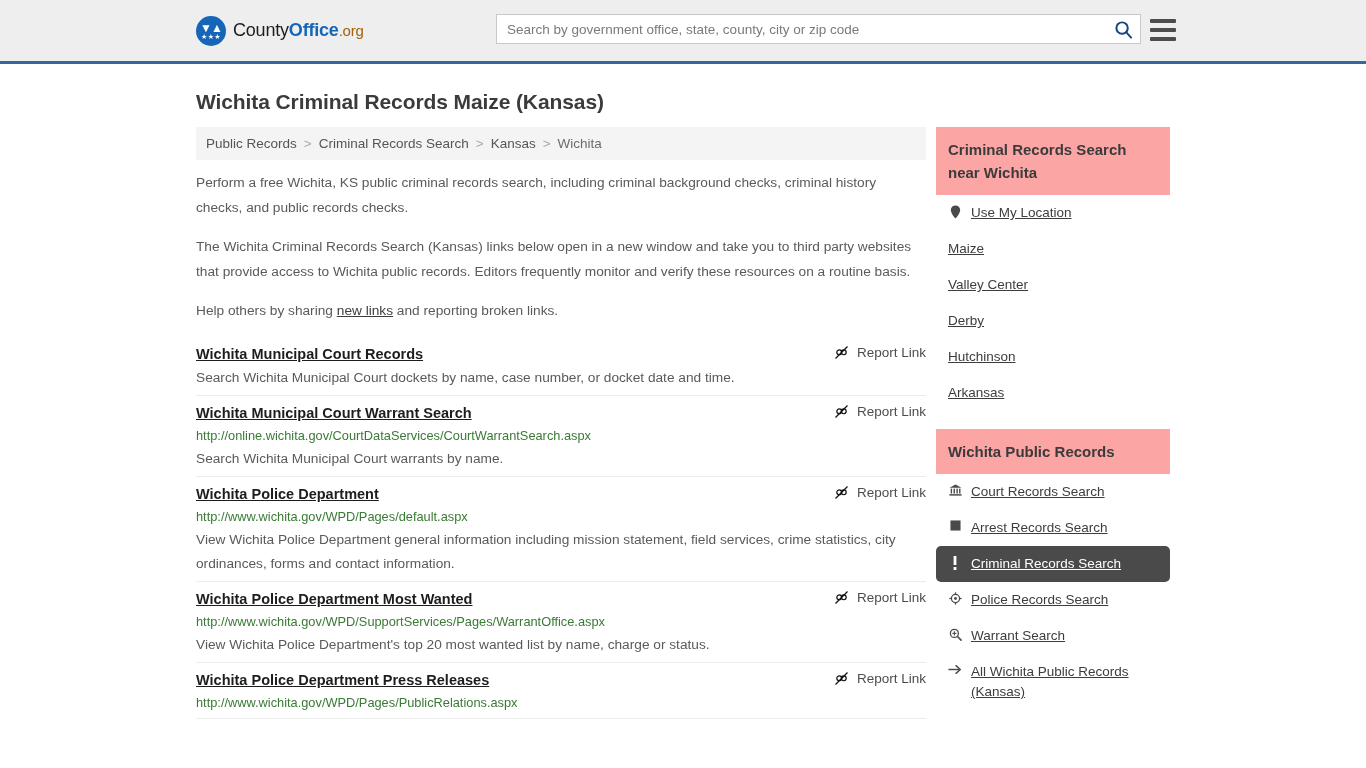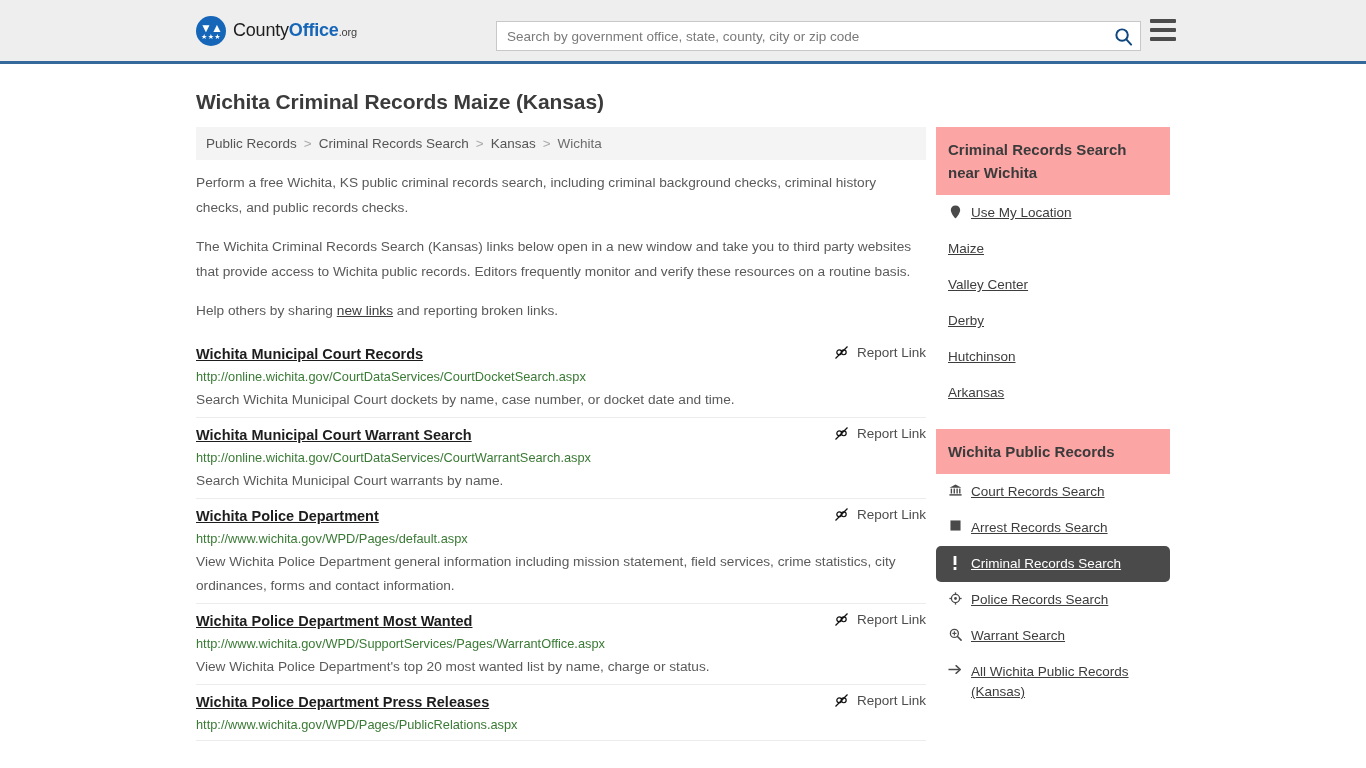--- a/index.html
+++ b/index.html
@@ -54,26 +54,26 @@
     line-height: 7px;
     letter-spacing: 0.4px;
   }
   .brand-text {
     font-size: 18px;
     color: #1d1d1d;
     letter-spacing: -0.2px;
     white-space: nowrap;
   }
   .brand-text .b-office { color: #1565b8; font-weight: bold; }
-  .brand-text .b-org { color: #404040; font-size: 11px; }
+  .brand-text .b-org { color: #a16207; font-size: 15px; }
 
   .search-wrap {
     position: absolute;
     left: 496px;
-    top: 21px;
+    top: 14px;
     width: 645px;
     height: 30px;
     background: #ffffff;
     border: 1px solid #c8c8c8;
     display: flex;
     align-items: center;
   }
   .search-input {
     flex: 1;
     border: none;
@@ -303,21 +303,20 @@
             <a class="link-title">Wichita Municipal Court Records</a>
             <span class="report-link">
               <svg width="15" height="15" viewBox="0 0 16 16">
                 <path d="M5.6 5.2 A2.6 2.6 0 1 0 5.6 10.4 A2.6 2.6 0 1 0 5.6 5.2 Z" fill="none" stroke="#111" stroke-width="1.3"></path>
                 <path d="M10.4 5.2 A2.6 2.6 0 1 0 10.4 10.4 A2.6 2.6 0 1 0 10.4 5.2 Z" fill="none" stroke="#111" stroke-width="1.3"></path>
                 <line x1="1.6" y1="14.4" x2="14.4" y2="1.6" stroke="#111" stroke-width="1.4"></line>
               </svg>
               <span class="rl-text">Report Link</span>
             </span>
           </div>
-          <div class="link-url">http://online.wichita.gov/CourtDataServices/CourtDocketSearch.aspx</div>
           <div class="link-desc">Search Wichita Municipal Court dockets by name, case number, or docket date and time.</div>
         </div>
 
         <div class="link-item">
           <div class="link-head">
             <a class="link-title">Wichita Municipal Court Warrant Search</a>
             <span class="report-link">
               <svg width="15" height="15" viewBox="0 0 16 16">
                 <path d="M5.6 5.2 A2.6 2.6 0 1 0 5.6 10.4 A2.6 2.6 0 1 0 5.6 5.2 Z" fill="none" stroke="#111" stroke-width="1.3"></path>
                 <path d="M10.4 5.2 A2.6 2.6 0 1 0 10.4 10.4 A2.6 2.6 0 1 0 10.4 5.2 Z" fill="none" stroke="#111" stroke-width="1.3"></path>

